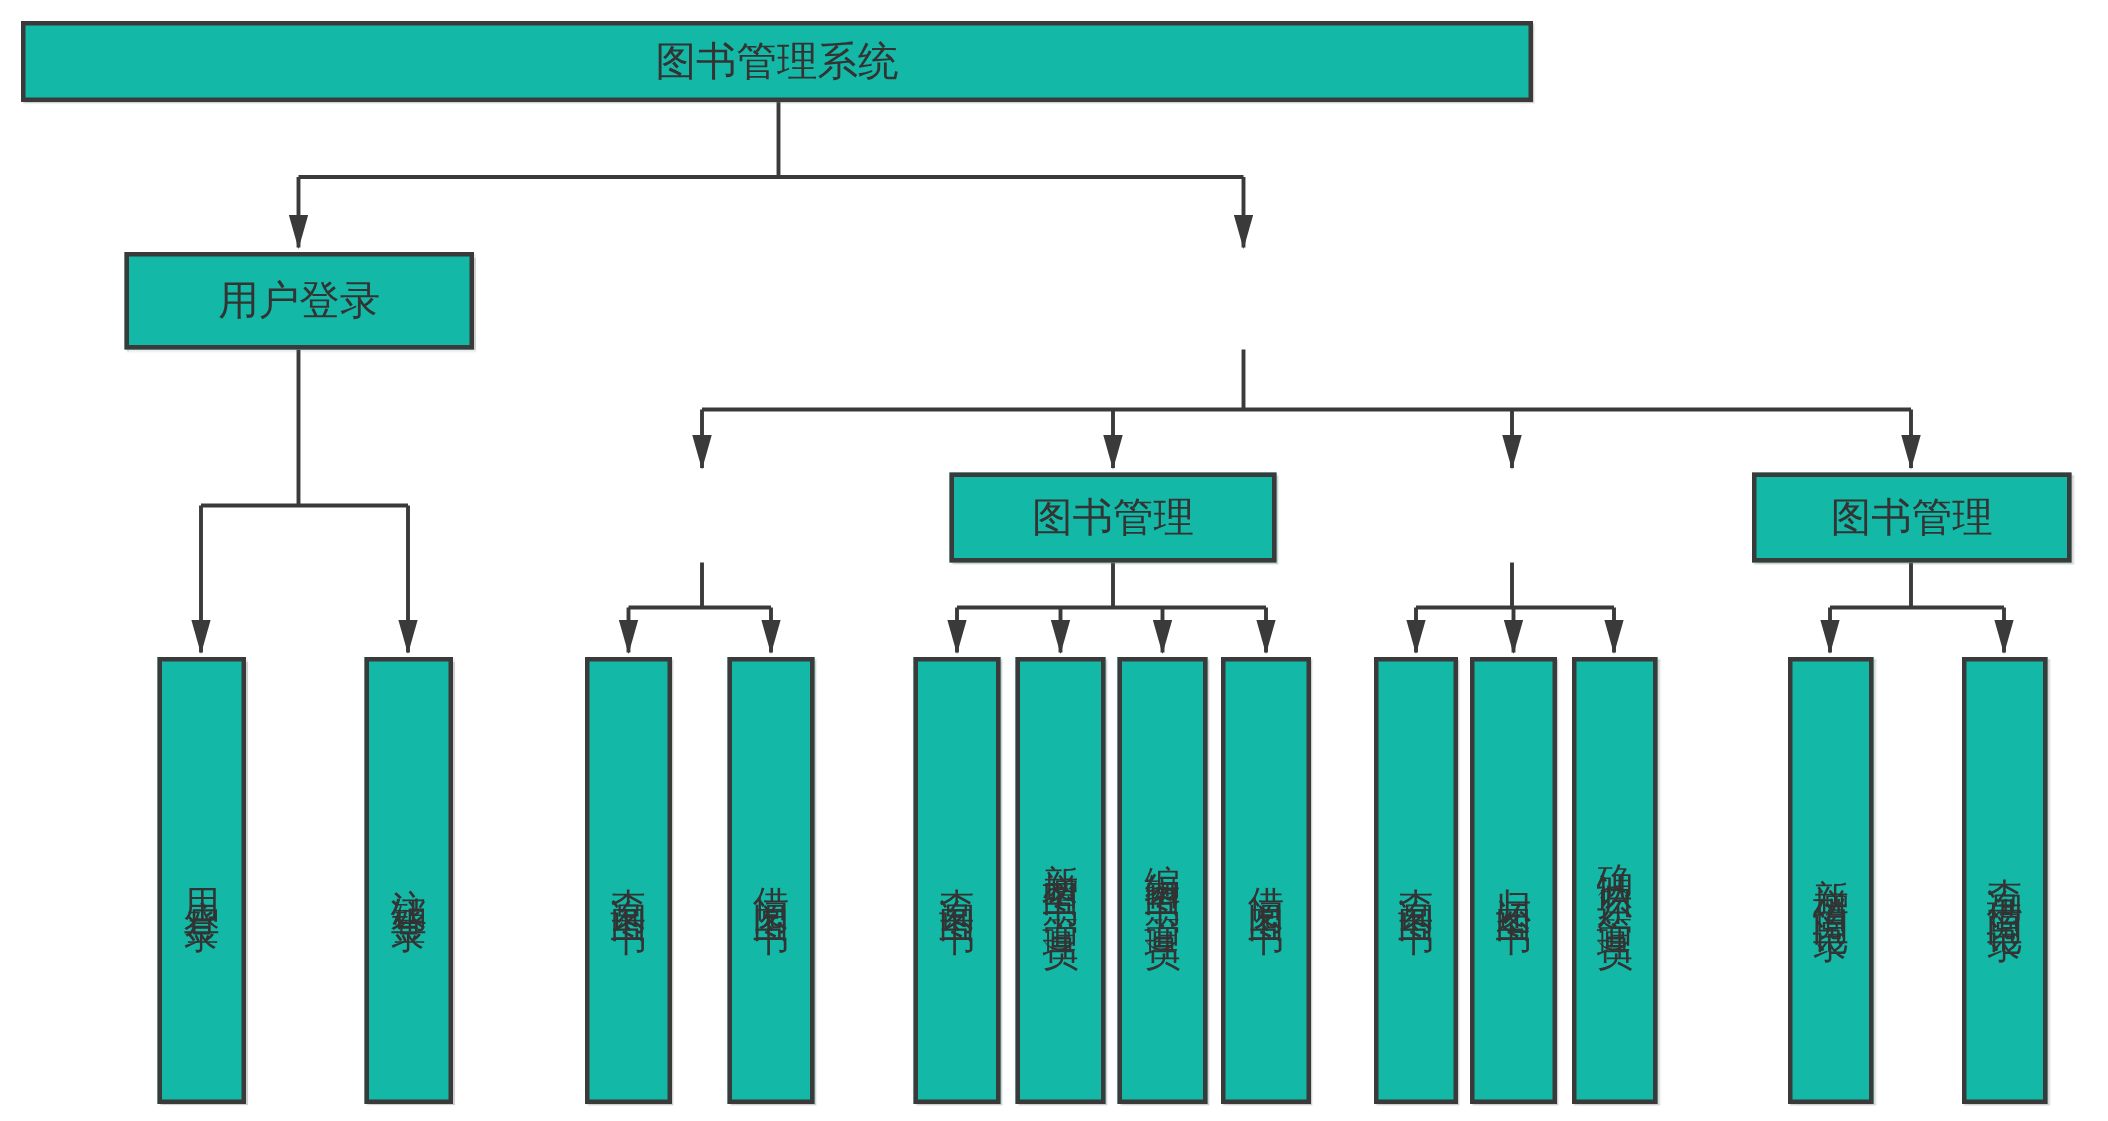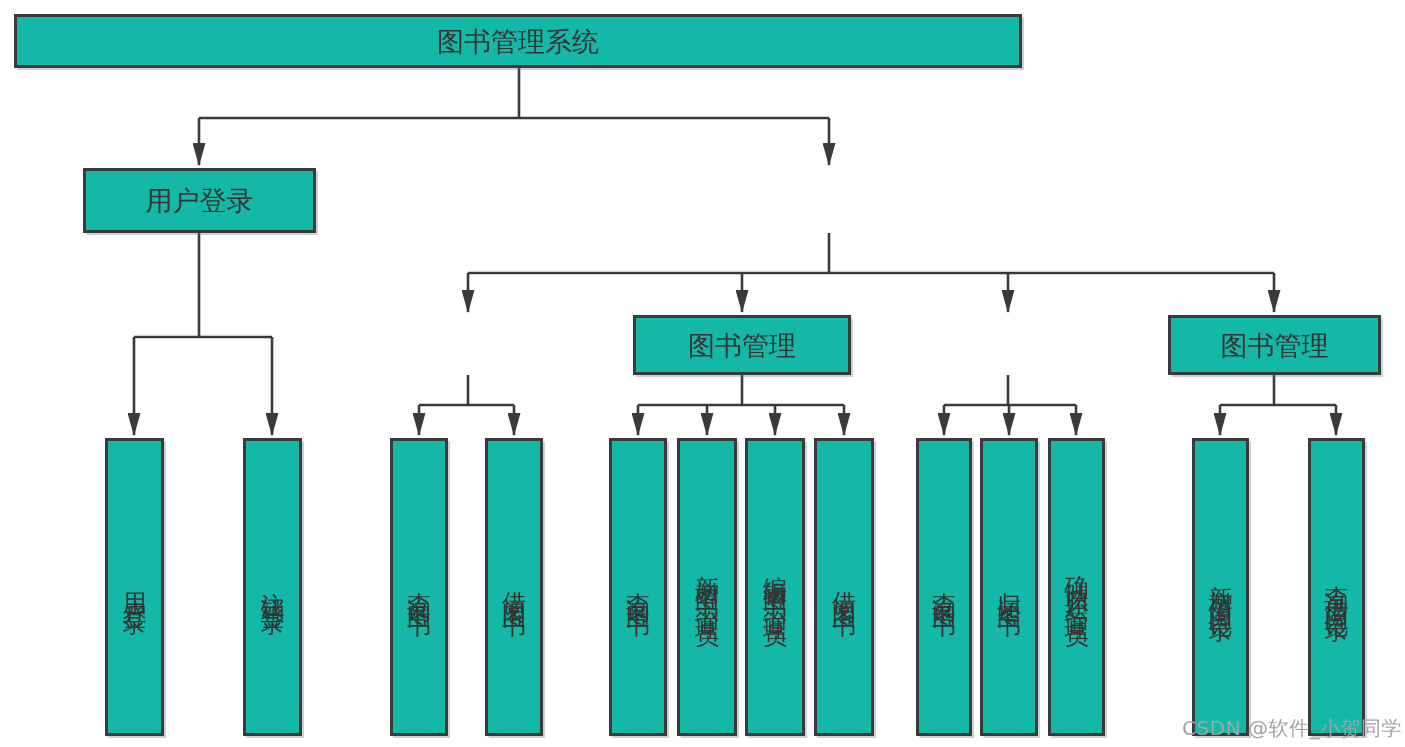--- a/index.html
+++ b/index.html
@@ -131,14 +131,13 @@
   <div class="vbox" style="left:1048px;width:57px">
     <span>确认归还（管理员）</span>
   </div>
   <div class="vbox" style="left:1192px;width:57px">
     <span>新增借阅记录</span>
   </div>
   <div class="vbox" style="left:1308px;width:57px">
     <span>查询借阅记录</span>
   </div>
 
-  <div class="watermark">CSDN @软件_小贺同学</div>
 </div>
 
 </body></html>

